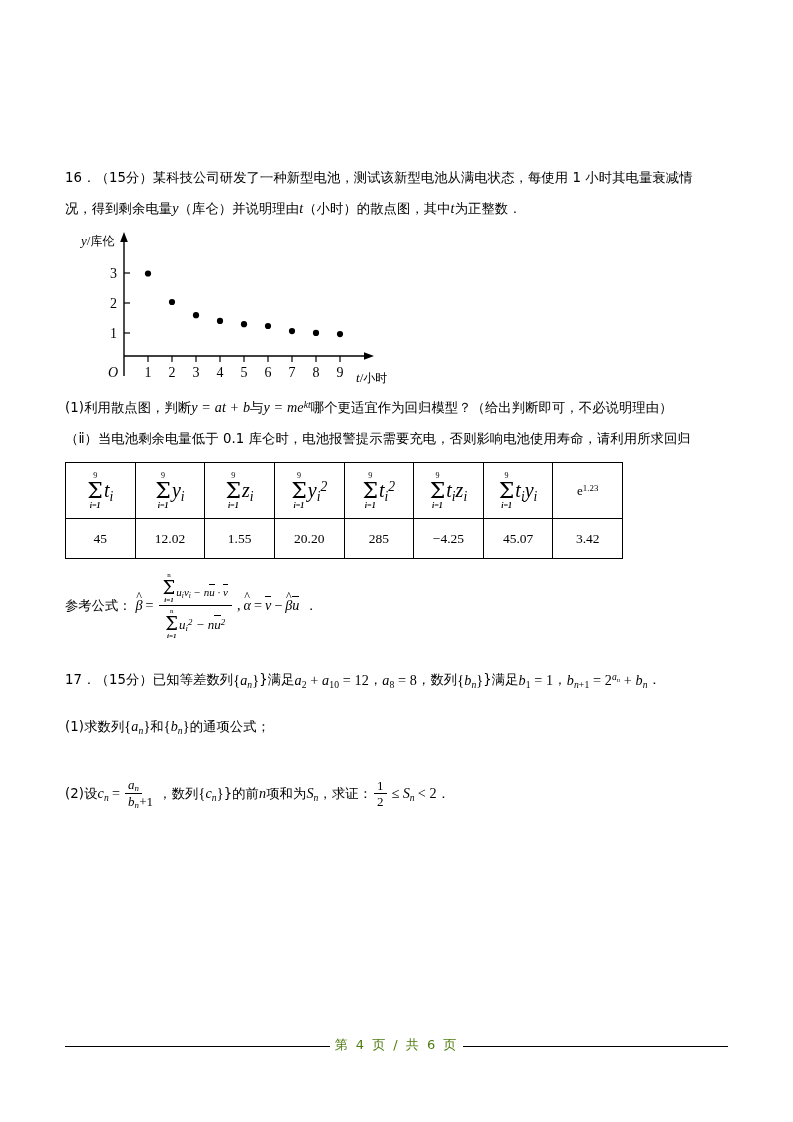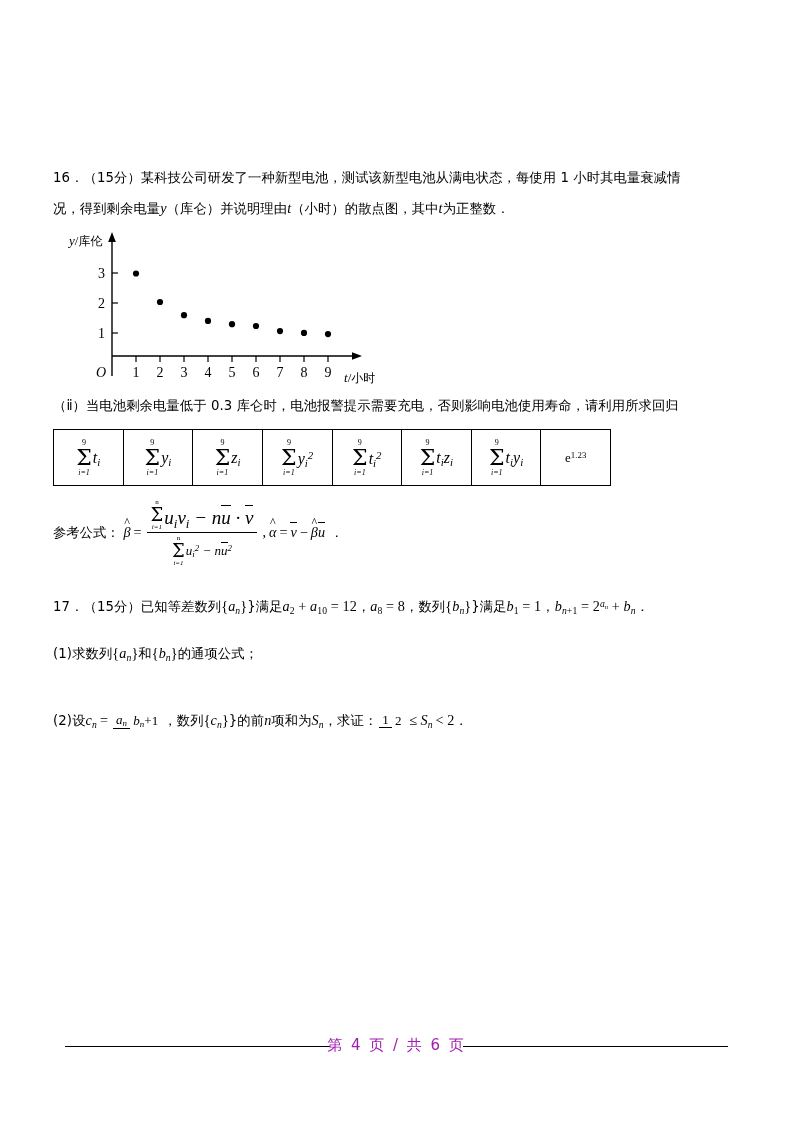--- a/index.html
+++ b/index.html
@@ -16,21 +16,21 @@
     overflow: hidden;
   }
   .page {
     position: absolute;
     left: 0; top: 0;
     width: 793px;
     height: 1122px;
   }
   .content {
     position: absolute;
-    left: 53px;
+    left: 65px;
     top: 162px;
     width: 665px;
   }
 
   
   .para {
     font-size: 14.2px;
     line-height: 30px;
     text-align: justify;
     letter-spacing: 0.1px;
@@ -99,26 +99,27 @@
     font-family: "DejaVu Serif", serif;
     font-style: normal;
   }
   .sumbox .lim-bot {
     display: block;
     font-size: 8px;
     font-style: italic;
     font-family: "Liberation Serif", serif;
     height: 10px;
     line-height: 10px;
+    font-weight: bold;
   }
   .sumterm {
     display: inline-block;
     vertical-align: middle;
     font-style: italic;
-    font-size: 16px;
+    font-size: 20px;
     margin-left: 1px;
     position: relative;
     top: 1px;
   }
 
   
   .formula-row {
     display: flex;
     align-items: center;
     margin-top: 12px;
@@ -159,42 +160,42 @@
     position: absolute;
     left: 50%;
     transform: translateX(-50%);
     top: -0.72em;
     font-size: 0.85em;
     font-style: normal;
   }
 
   .ifrac {
     display: inline-flex;
-    flex-direction: row;
-    align-items: flex-end;
+    flex-direction: column;
+    align-items: flex-start;
     vertical-align: middle;
     font-size: 0.92em;
     margin: 0 2px;
     position: relative;
     top: -1px;
   }
   .ifrac .num { border-bottom: 1px solid #000; padding: 0 3px 0 3px; line-height: 1.15; }
   .ifrac .den { padding: 0 3px; line-height: 1.15; }
 
   
   .footer {
     position: absolute;
     left: 0;
     top: 1036px;
     width: 793px;
     text-align: center;
-    font-size: 15px;
+    font-size: 13px;
     font-family: "DejaVu Sans", "Liberation Sans", sans-serif;
     letter-spacing: 2px;
-    color: #a21caf;
+    color: #4d7c0f;
   }
   .footer .rule-left,
   .footer .rule-right {
     position: absolute;
     top: 10px;
     height: 0;
     border-top: 1px solid #000;
   }
   .footer .rule-left { left: 65px; width: 265px; }
   .footer .rule-right { right: 65px; width: 265px; }
@@ -274,25 +275,28 @@
         <text x="8" y="17" font-size="13">
           <tspan font-family="Liberation Serif, serif" font-style="italic">y</tspan><tspan font-family="Liberation Serif, serif" font-style="normal">/</tspan><tspan font-family="DejaVu Sans, sans-serif" font-size="12">库伦</tspan>
         </text>
 
         <text x="283" y="154" font-size="13">
           <tspan font-family="Liberation Serif, serif" font-style="italic">t</tspan><tspan font-family="Liberation Serif, serif" font-style="normal">/</tspan><tspan font-family="DejaVu Sans, sans-serif" font-size="12">小时</tspan>
         </text>
       </svg>
     </div>
 
+    <div class="para blk">
+      <span class="cn">(1)利用散点图，判断</span><span class="it nowrap"><i>y</i> = <i>at</i> + <i>b</i></span><span class="cn">与</span><span class="it nowrap"><i>y</i> = <i>me</i><sup><i>kt</i></sup></span><span class="cn">哪个更适宜作为回归模型？（给出判断即可，不必说明理由）</span>
+    </div>
 
 
 
     <div class="para">
-      <span class="cn">（ⅱ）当电池剩余电量低于 0.3 库仑时，电池报警提示需要充电，否则影响电池使用寿命，请利用所求回归</span><br>
+      <span class="cn">（ⅱ）当电池剩余电量低于 0.1 库仑时，电池报警提示需要充电，否则影响电池使用寿命，请利用所求回归</span><br>
     </div>
 
 
     <table class="datatable">
       <tbody>
         <tr class="headrow">
           <td>
             <span class="sumbox">
               <span class="lim-top">9</span>
               <span class="sigma">Σ</span>
@@ -337,35 +341,45 @@
           <td>
             <span class="sumbox">
               <span class="lim-top">9</span>
               <span class="sigma">Σ</span>
               <span class="lim-bot">i=1</span>
             </span><span class="sumterm"><i>t</i><sub><i>i</i></sub><i>y</i><sub><i>i</i></sub></span>
           </td>
           <td>
             <span><span class="mathrm">e</span><sup>1.23</sup></span>
           </td>
+        </tr>
+        <tr class="datarow">
+          <td>45</td>
+          <td>12.02</td>
+          <td>1.55</td>
+          <td>20.20</td>
+          <td>285</td>
+          <td>−4.25</td>
+          <td>45.07</td>
+          <td>3.42</td>
         </tr>
       </tbody>
     </table>
 
     <div class="formula-row">
       <span class="cn">参考公式：</span>
       <span class="hatv" style="font-style:italic; margin-left:4px;">β</span>
       <span style="margin:0 3px;">=</span>
       <span class="frac">
         <span class="num">
           <span class="sumbox small">
             <span class="lim-top">n</span>
             <span class="sigma">Σ</span>
             <span class="lim-bot">i=1</span>
-          </span><span class="sumterm" style="font-size:19px;margin-top:8px;"><i>u</i><sub><i>i</i></sub><i>v</i><sub><i>i</i></sub> − <i>n</i><span class="ovl"><i>u</i></span> · <span class="ovl"><i>v</i></span></span>
+          </span><span class="sumterm" style="font-size:11px;margin-top:8px;"><i>u</i><sub><i>i</i></sub><i>v</i><sub><i>i</i></sub> − <i>n</i><span class="ovl"><i>u</i></span> · <span class="ovl"><i>v</i></span></span>
         </span>
         <span class="den">
           <span class="sumbox small">
             <span class="lim-top">n</span>
             <span class="sigma">Σ</span>
             <span class="lim-bot">i=1</span>
           </span><span class="sumterm" style="font-size:13px;"><i>u</i><sub><i>i</i></sub><sup>2</sup> − <i>n</i><span class="ovl"><i>u</i></span><sup>2</sup></span>
         </span>
       </span>
       <span style="margin-left:3px;">,</span>

